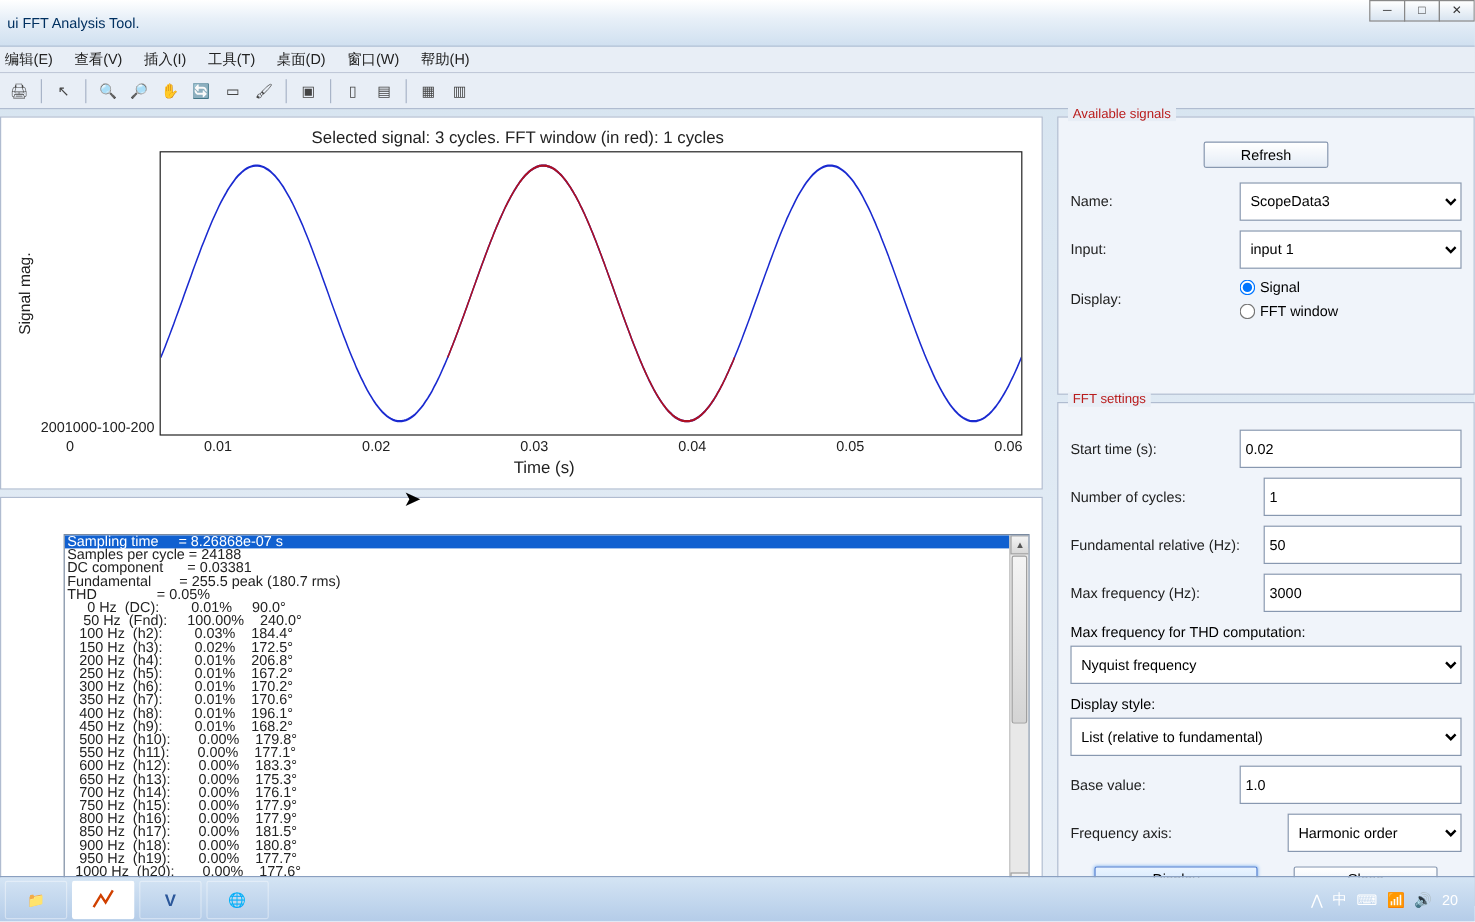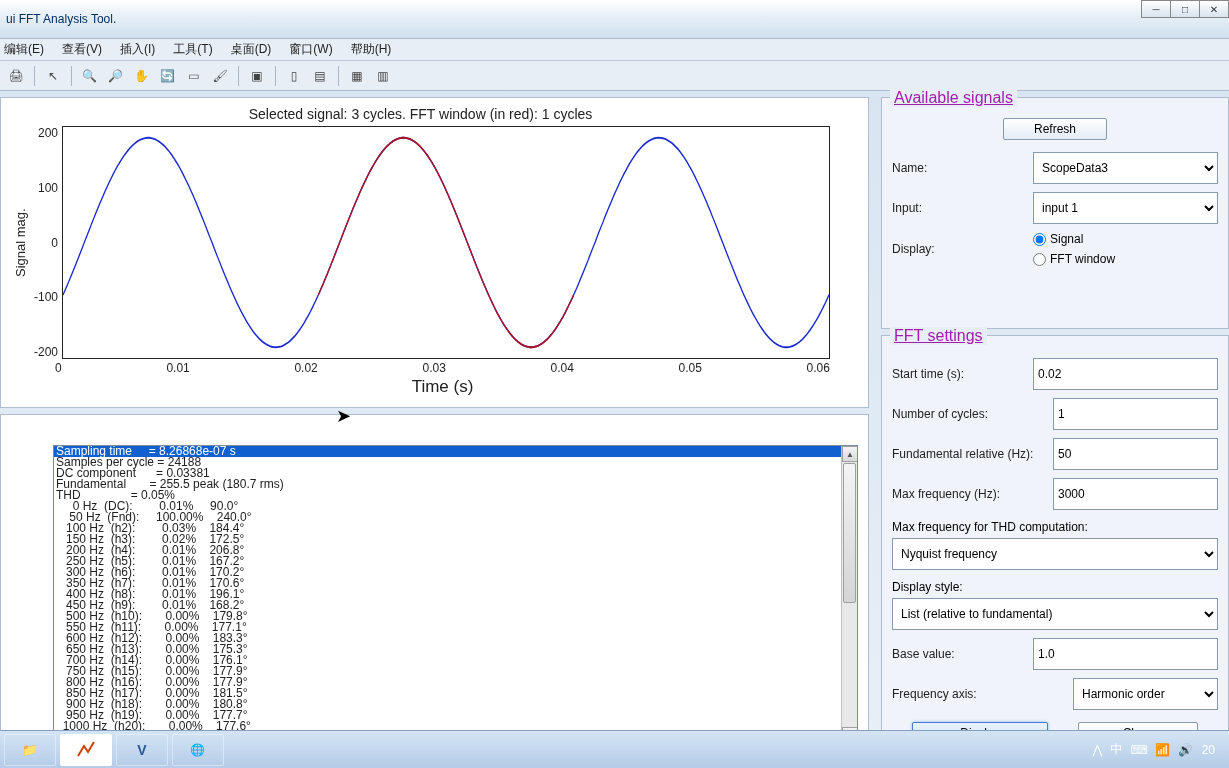--- a/index.html
+++ b/index.html
@@ -15,32 +15,32 @@
 
 .toolbar { height: 30px; background: #e8eef6; display: flex; align-items: center; padding: 2px 6px; gap: 6px; border-bottom: 1px solid #b0bcd0; }
 .toolbar .sep { width: 1px; height: 20px; background: #a8b4c8; margin: 0 2px; }
 .tbtn { width: 20px; height: 20px; display:flex; align-items:center; justify-content:center; color:#444; border:1px solid transparent; }
 
 .content { display: flex; height: 670px; }
 .left { flex: 1; display: flex; flex-direction: column; padding: 6px 8px 6px 0; gap: 6px; }
 .right { width: 352px; display: flex; flex-direction: column; gap: 6px; padding: 6px 0 6px 4px; }
 
 .panel { background: #ffffff; border: 1px solid #b0bcd0; position: relative; }
-.grouplabel { position: absolute; top: -9px; left: 8px; background: #e8eef6; padding: 0 4px; color: #a21caf; font-size: 16px; text-decoration: underline; }
+.grouplabel { position: absolute; top: -9px; left: 8px; background: #e8eef6; padding: 0 4px; color: #b91c1c; font-size: 11px; }
 .left .panel { flex: 1; }
 
-.plotwrap { height: 238px; padding: 8px 38px 10px 10px; display:flex; flex-direction:column; }
+.plotwrap { height: 238px; padding: 8px 16px 10px 10px; display:flex; flex-direction:column; }
 .plot-title { text-align:center; font-size:14px; color:#222; margin-bottom:4px; }
 .axes { flex:1; display:flex; }
 .ylab { writing-mode: vertical-rl; transform: rotate(180deg); font-size:13px; color:#222; text-align:center; padding:4px 2px; }
-.yticks { display:flex; flex-direction:column; justify-content:space-between; align-items:flex-end; padding:0 4px; font-size:12px; color:#222; }
+.yticks { display:flex; flex-direction:row; justify-content:space-between; align-items:flex-end; padding:0 4px; font-size:12px; color:#222; }
 .plotbox { flex:1; border:1px solid #222; position:relative; background:#fff; }
 .xrow { display:flex; margin-left:44px; }
 .xticks { flex:1; display:flex; justify-content:space-between; font-size:12px; color:#222; padding:2px 0; }
-.xlab { text-align:center; font-size:17px; color:#222; margin-left:44px; }
+.xlab { text-align:center; font-size:14px; color:#222; margin-left:44px; }
 
 .sis { position:absolute; left:-6px; bottom:0; color:#0042a0; font-size:12px; }
 
 .listpanel { height: 360px; padding:30px 10px 10px 52px; position:relative; }
 .listbox { width:100%; height:100%; border:1px solid #7a8aa0; background:#fff; position:relative; overflow:hidden; font-family:Consolas,monospace; font-size:11px; line-height:11px; }
 .listbox .hl { background:#1060d0; color:#ffffff; padding:0 2px; white-space:pre; }
 .listbox .row { padding:0 2px; white-space:pre; color:#222; }
 .listbox .scrollbar { position:absolute; right:0; top:0; width:16px; height:100%; background:#e8e8e8; border-left:1px solid #c0c0c0; }
 .listbox .scrollbar .thumb { position:absolute; left:1px; top:17px; right:1px; height:140px; background:linear-gradient(#f4f4f4,#d4d4d4); border:1px solid #a0a0a0; border-radius:2px; }
 .listbox .scrollbar .arr { position:absolute; left:0; width:16px; height:16px; background:linear-gradient(#f4f4f4,#d8d8d8); border:1px solid #a0a0a0; display:flex; align-items:center; justify-content:center; font-size:8px; color:#555;}

